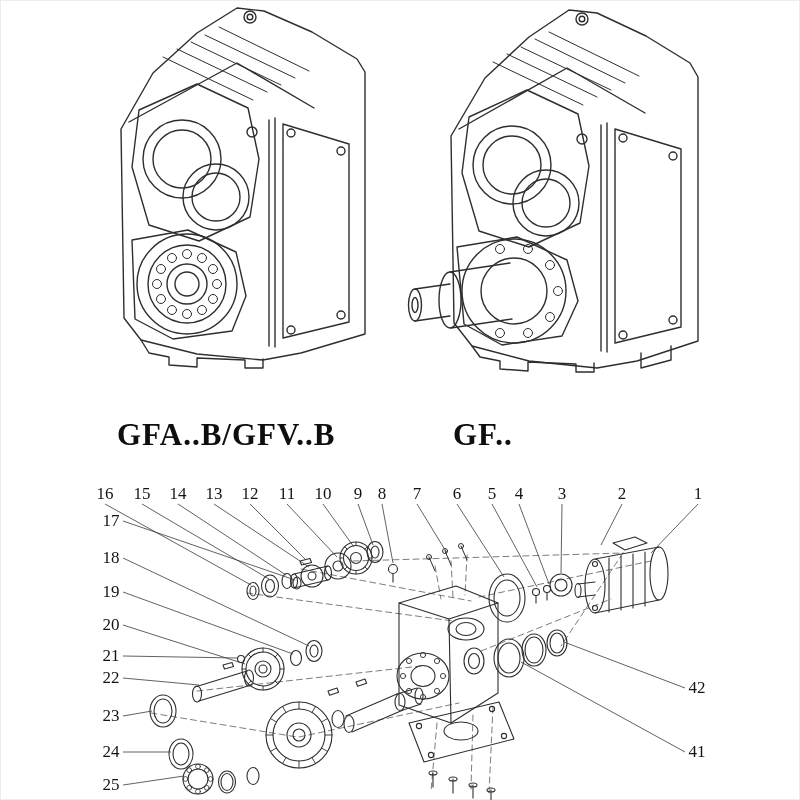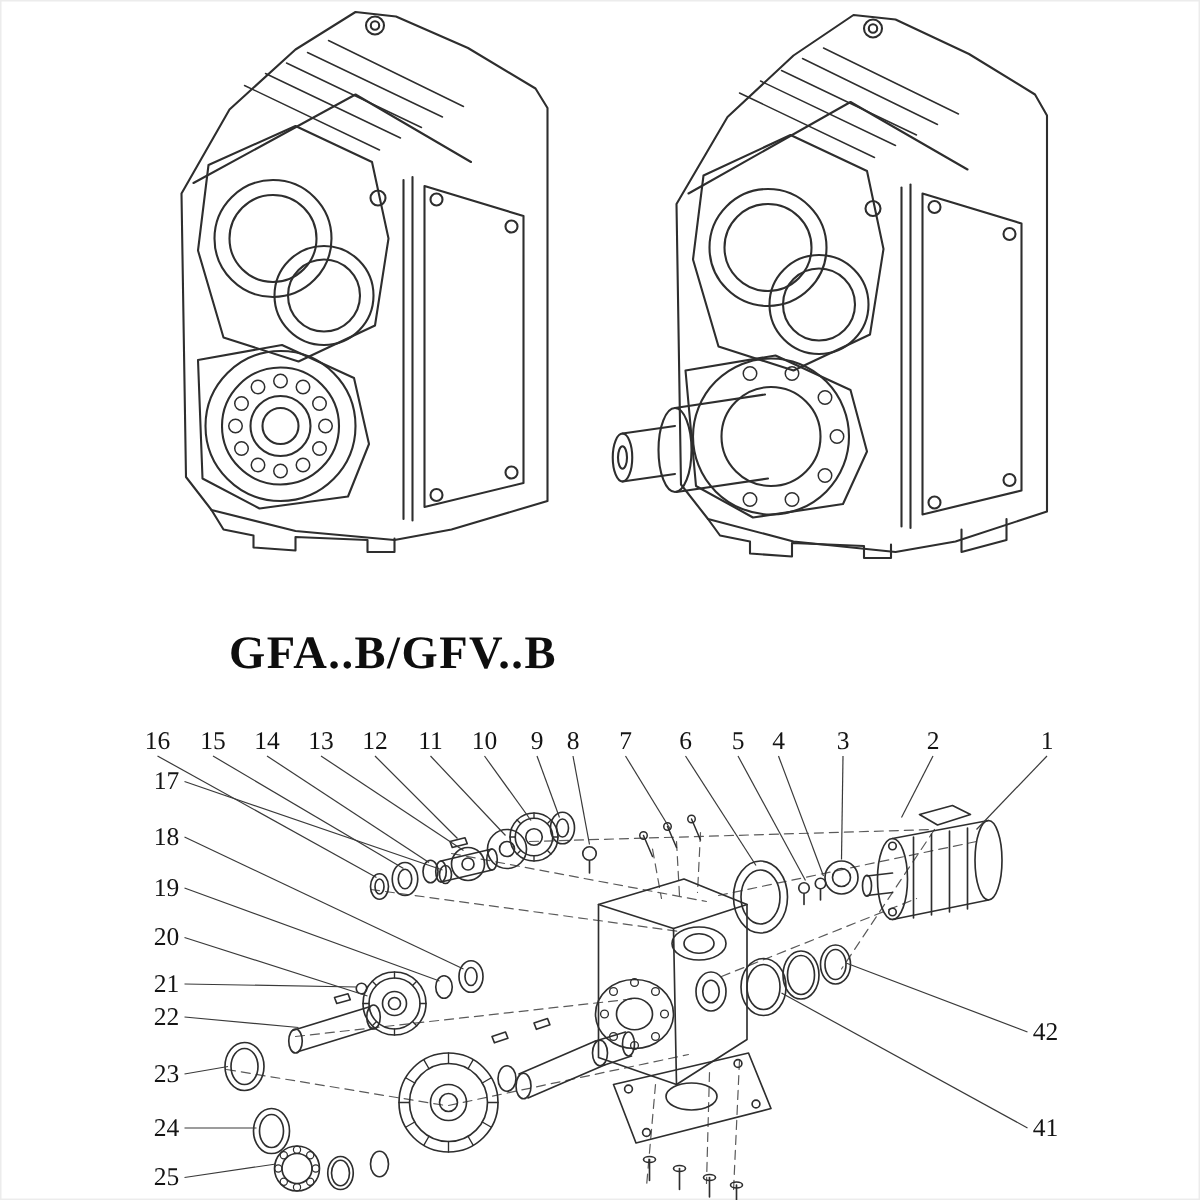--- a/index.html
+++ b/index.html
@@ -6,21 +6,21 @@
   html, body { width:800px; height:800px; background:#ffffff; overflow:hidden; }
   .page {
     position:relative; width:800px; height:800px; background:#ffffff;
     font-family:"Liberation Serif", serif;
     border:1px solid #ececec;
   }
   .page svg { position:absolute; left:0; top:0; }
   .model-label {
     position:absolute; font-family:"Liberation Serif", serif;
     font-weight:bold; font-size:31px; color:#0e0e0e;
-    text-align:center; letter-spacing:1px; white-space:nowrap;
+    letter-spacing:1px; white-space:nowrap;
   }
   .model-label.left  { left:116px; top:416px; width:290px; }
   .model-label.right { left:452px; top:416px; width:180px; }
 </style>
 </head>
 <body>
 
 <div class="page">
 
   <svg width="800" height="800" viewBox="0 0 800 800">
@@ -399,14 +399,15 @@
       <text x="110" y="720">23</text>
       <text x="110" y="756">24</text>
       <text x="110" y="789">25</text>
 
       <text x="696" y="692">42</text>
       <text x="696" y="756">41</text>
     </g>
   </svg>
 
   <div class="model-label left">GFA..B/GFV..B</div>
+  <div class="model-label right">GF..</div>
 
 </div>
 
 </body></html>

